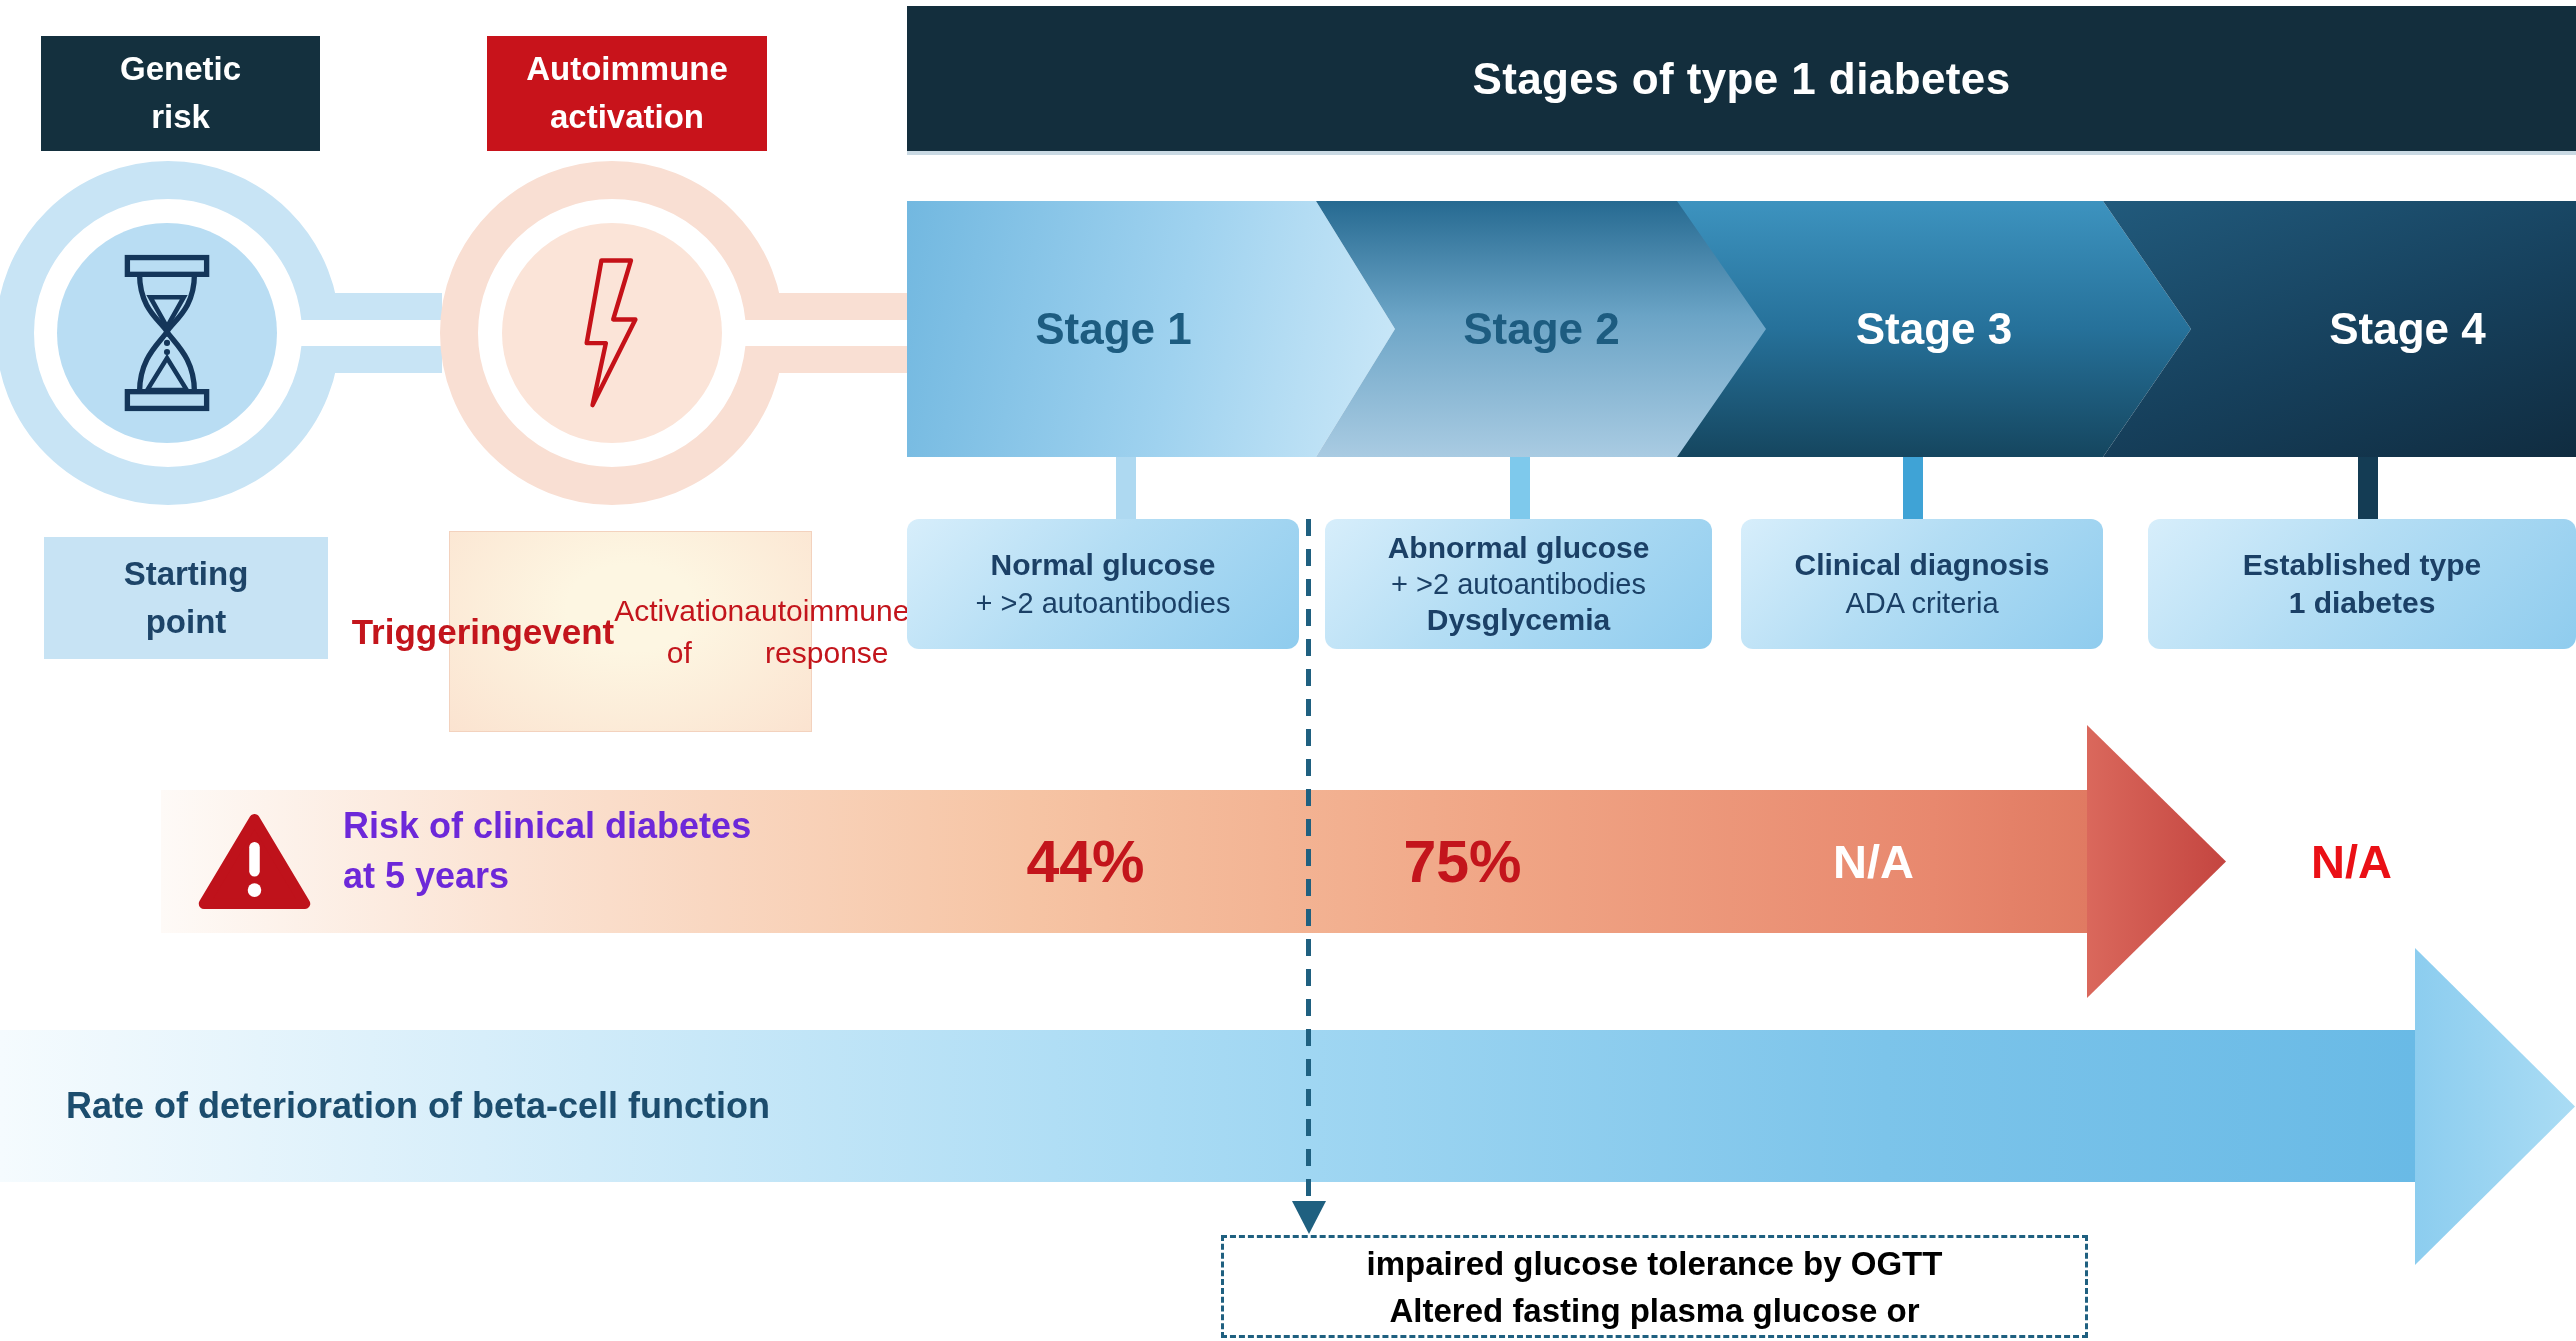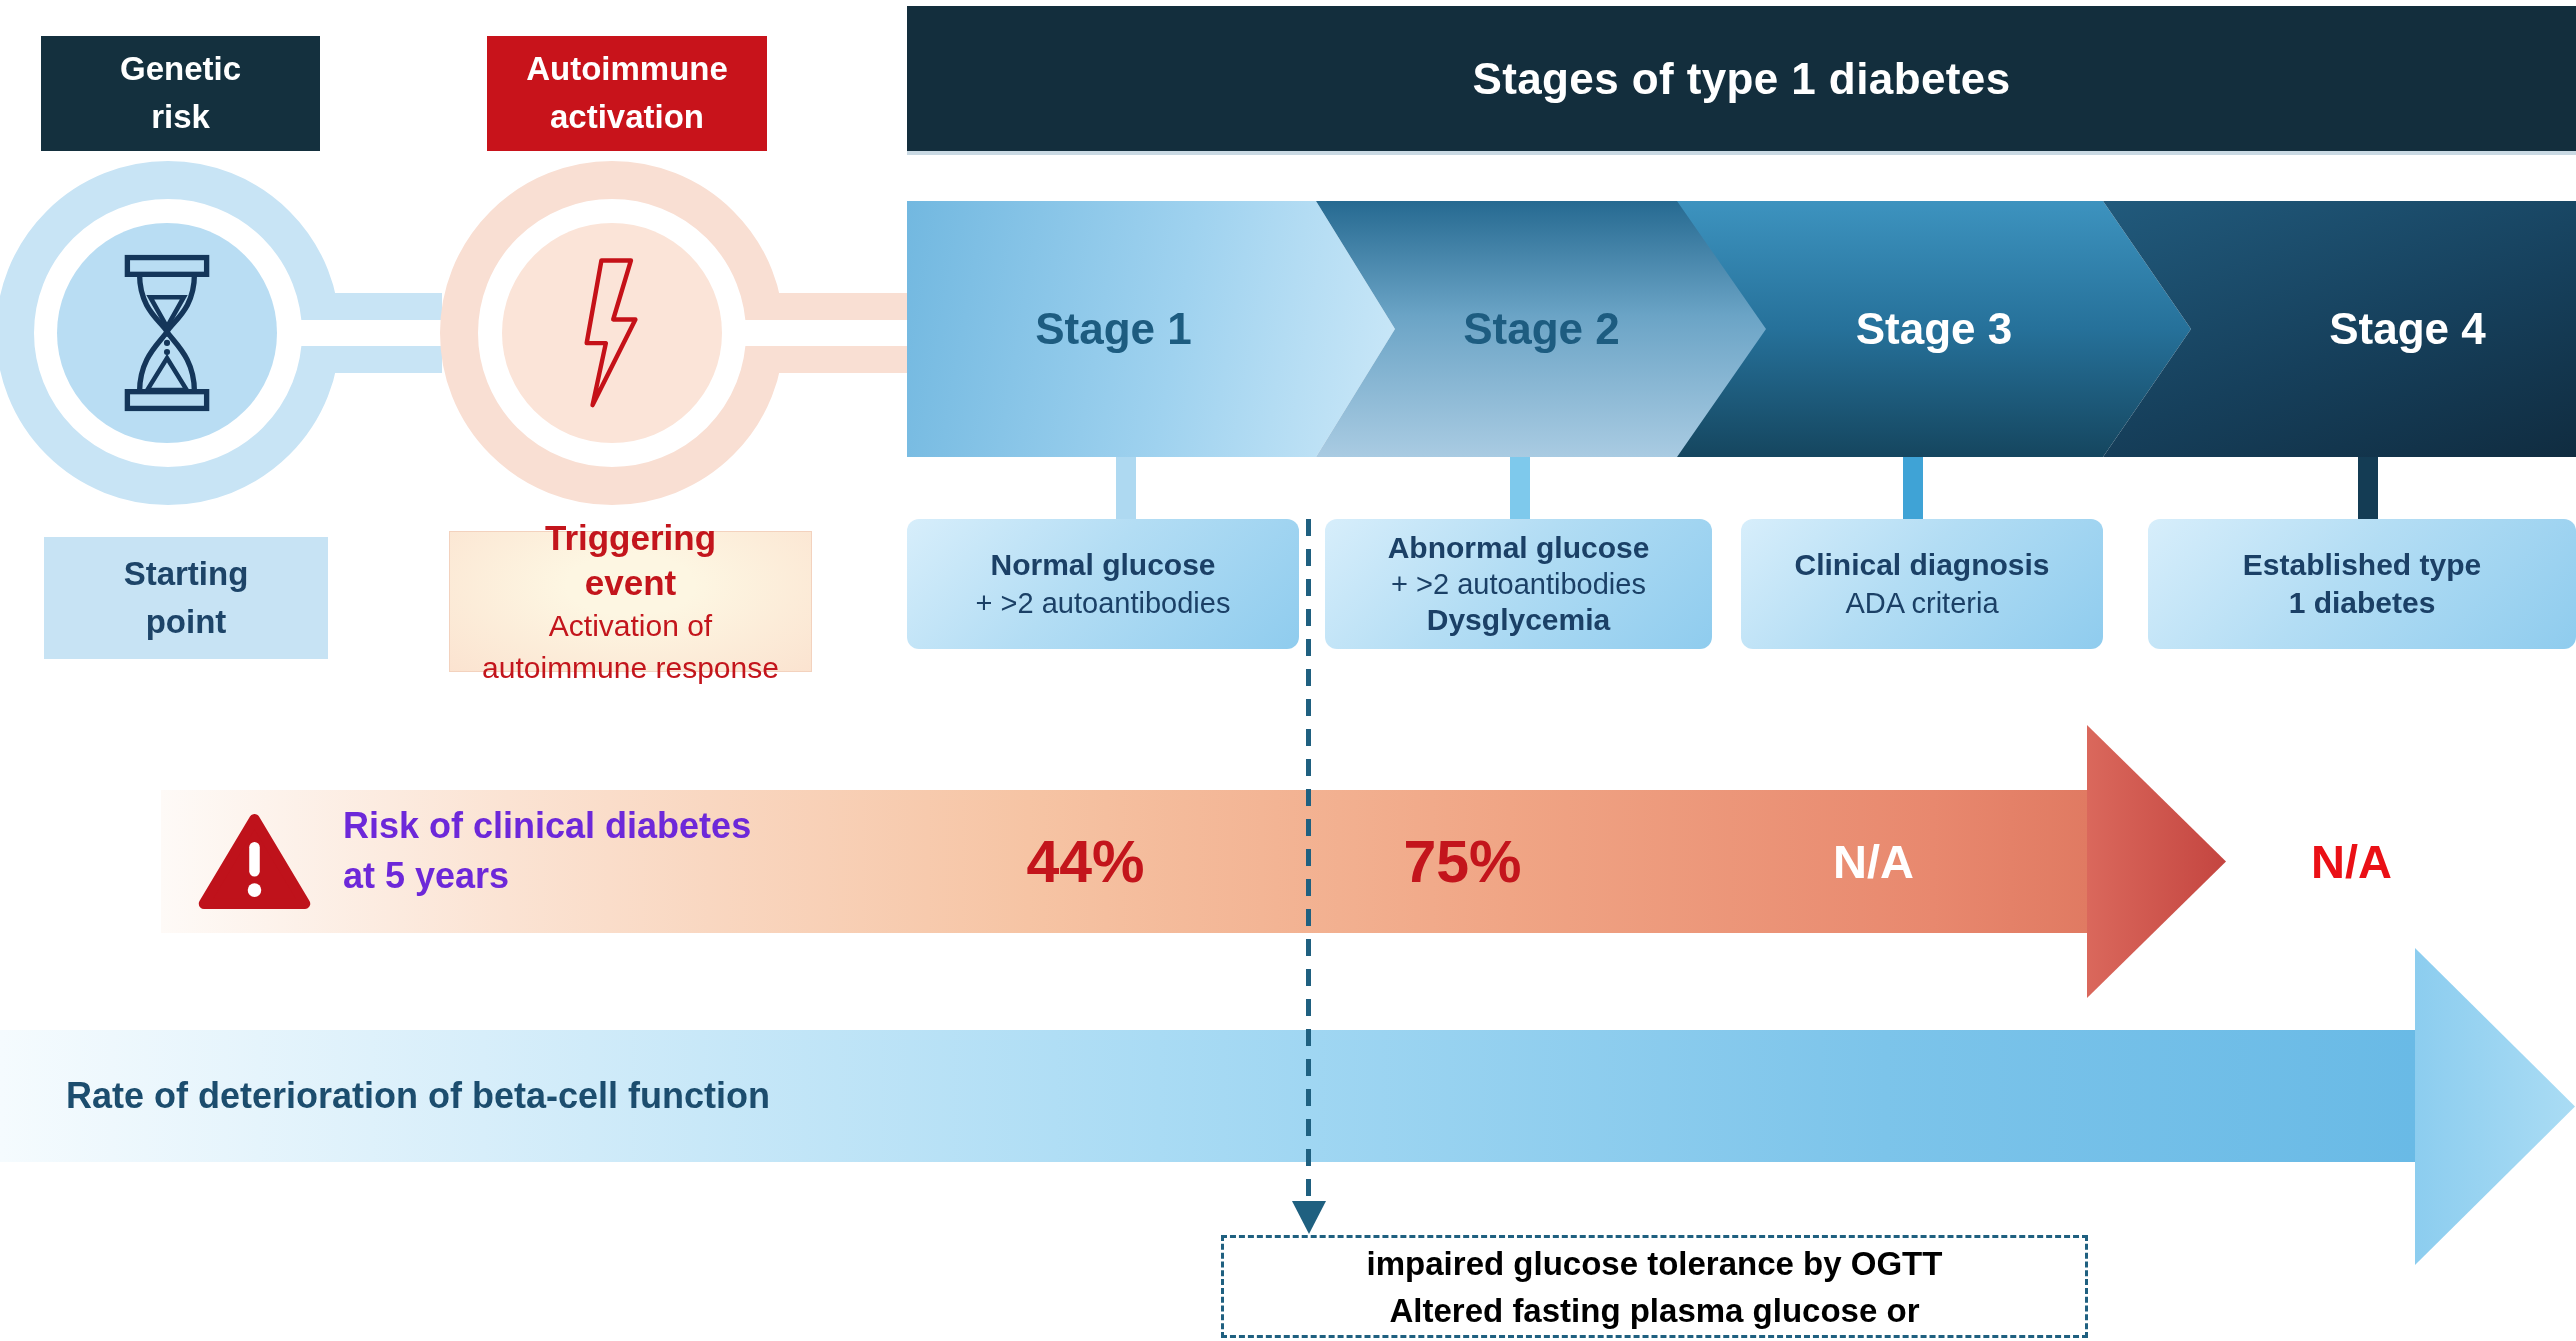--- a/index.html
+++ b/index.html
@@ -29,24 +29,24 @@
   .bar.c1{left:309px;width:133px;background:#c8e4f5;}
   .bar.c2{left:751px;width:156px;background:#f9dfd3;}
   .inner-circle{border-radius:50%;width:220px;height:220px;top:223px;display:flex;align-items:center;justify-content:center;}
   #inner1{left:57px;background:#b9ddf3;}
   #inner2{left:502px;background:#fbe4d8;}
 
   
   #starting-box{left:44px;top:537px;width:284px;height:122px;background:#c7e3f4;
     display:flex;flex-direction:column;align-items:center;justify-content:center;text-align:center;
     color:#1d4468;font-weight:bold;font-size:33px;line-height:48px;}
-  #triggering-box{left:449px;top:531px;width:363px;height:141px;
+  #triggering-box{left:449px;top:531px;width:363px;height:201px;
     background:radial-gradient(ellipse at 50% 38%, #fdf6e2 25%, #fbe3d0 100%);
     border:1.5px solid #f3d2be;box-sizing:border-box;
-    display:flex;flex-direction:column;align-items:center;justify-content:center;text-align:center;color:#c3151c;}
+    display:flex;flex-direction:row;align-items:center;justify-content:center;text-align:center;color:#c3151c;}
   #triggering-box .t-bold{font-weight:bold;font-size:35px;line-height:45px;}
   #triggering-box .t-reg{font-size:30px;line-height:42px;}
 
   
   .stage{top:201px;height:256px;display:flex;align-items:center;justify-content:center;
          font-weight:bold;font-size:44px;}
   #stage1{left:907px;width:488px;color:#1d5c80;padding-right:75px;box-sizing:border-box;
     background:linear-gradient(100deg,#72b8e0 0%,#9fd2ef 55%,#cbe8f8 100%);
     clip-path:polygon(0 0,409px 0,488px 50%,409px 100%,0 100%);}
   #stage2{left:1316px;width:451px;color:#1d5c80;
@@ -86,21 +86,21 @@
   #warning-icon{left:198px;top:813px;}
   #risk-label{left:343px;top:801px;color:#6d28d9;font-weight:bold;font-size:36px;line-height:50px;}
   .risk-val{top:790px;height:143px;display:flex;align-items:center;justify-content:center;
             font-weight:bold;color:#c3151c;text-align:center;}
   #risk-v1{left:995px;width:181px;font-size:59px;}
   #risk-v2{left:1372px;width:181px;font-size:59px;}
   #risk-v3{left:1787px;width:173px;font-size:47px;color:#ffffff;}
   #risk-v4{left:2265px;width:173px;font-size:47px;color:#ea1016;}
 
   
-  #beta-band{left:0;top:1030px;width:2416px;height:132px;
+  #beta-band{left:0;top:1030px;width:2416px;height:152px;
     background:linear-gradient(90deg,#f5fbfe 0%,#d7eefa 20%,#a9dbf4 48%,#7cc4ea 78%,#69bae6 100%);
     display:flex;align-items:center;}
   #beta-label{margin-left:66px;color:#1c4d6e;font-weight:bold;font-size:36px;}
   #beta-arrowhead{left:2415px;top:948px;width:160px;height:317px;
     background:linear-gradient(90deg,#8ccdef,#aadcf4);
     clip-path:polygon(0 0,100% 50%,0 100%);}
 
   
   #dashed-line{left:1306px;top:519px;width:5.3px;height:682px;z-index:20;
     background:repeating-linear-gradient(180deg,#1f6080 0 16.6px,transparent 16.6px 30px);}

